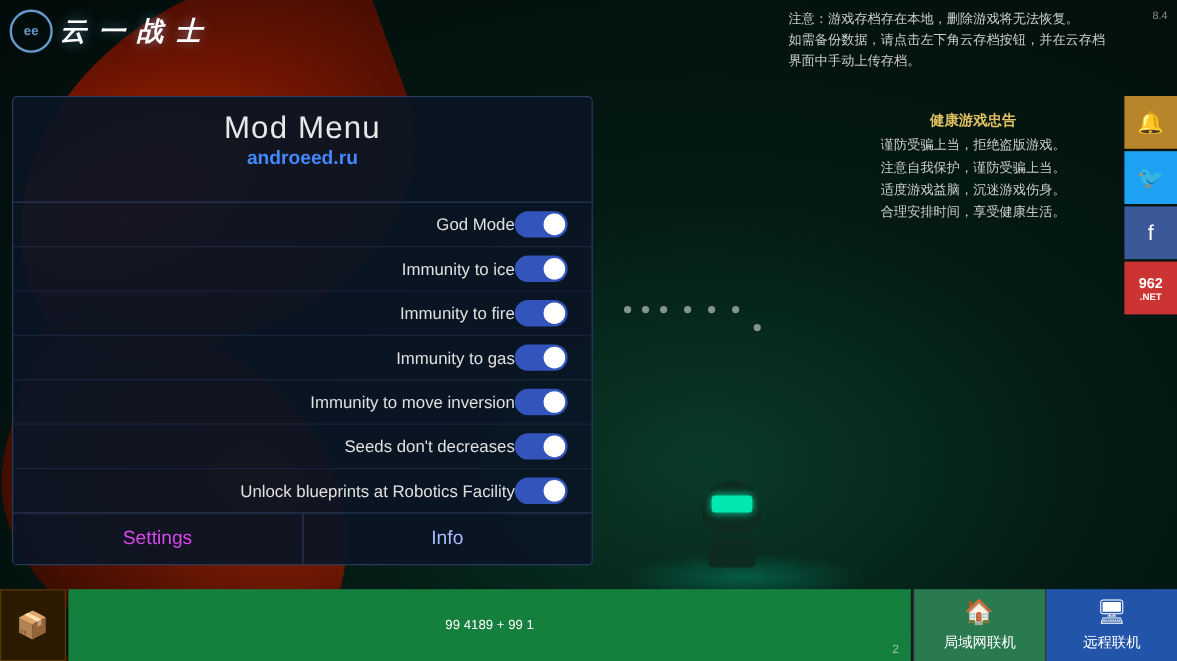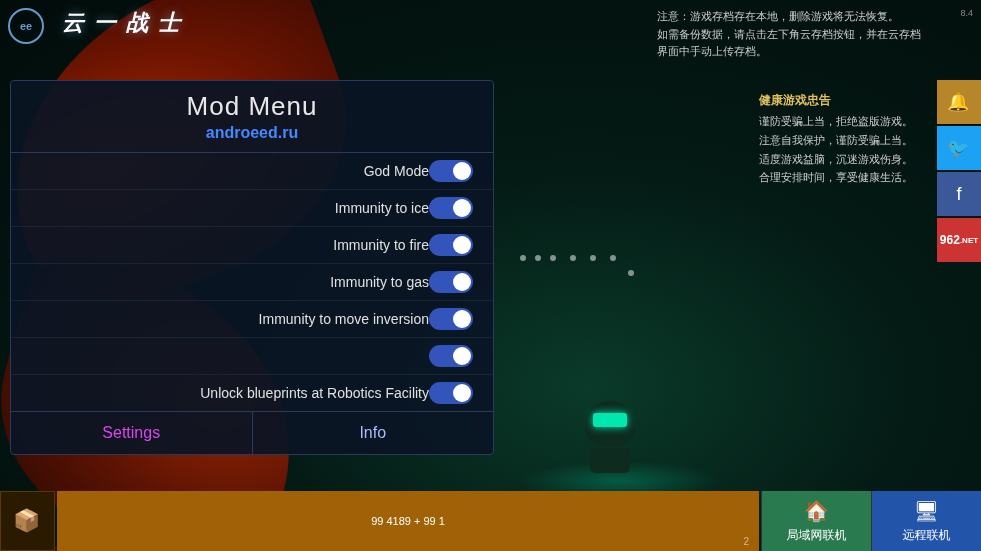--- a/index.html
+++ b/index.html
@@ -98,39 +98,39 @@
       position: absolute;
       top: 8px; right: 8px;
       color: #888;
       font-size: 9px;
     }
 
     
     .health-notice {
       position: absolute;
       top: 90px;
-      right: 68px;
+      right: 93px;
       color: #ccc;
       font-size: 11px;
       line-height: 1.7;
-      text-align: left;
+      text-align: center;
     }
     .health-notice .title {
       color: #e0c060;
       font-size: 12px;
       font-weight: bold;
       margin-bottom: 2px;
     }
 
     
     .logo-area {
       position: absolute;
       top: 8px; left: 8px;
       display: flex;
-      gap: 12px;
+      align-items: center;
     }
     .logo-circle {
       width: 36px; height: 36px;
       border: 2px solid #6699cc;
       border-radius: 50%;
       display: flex; align-items: center; justify-content: center;
       color: #6699cc;
       font-size: 11px;
       font-weight: bold;
       margin-right: 6px;
@@ -162,21 +162,21 @@
       color: #e8e8e8;
       font-size: 26px;
       font-weight: normal;
       letter-spacing: 1px;
     }
     .mod-menu-subtitle {
       color: #4488ff;
       font-size: 16px;
       font-weight: bold;
       margin-top: 2px;
-      margin-bottom: 6px;
+      margin-bottom: 22px;
     }
     .mod-menu-divider {
       height: 1px;
       background: #2a3a5a;
     }
 
     
     .toggle-list {
       padding: 0;
     }
@@ -253,21 +253,21 @@
       display: flex; align-items: center; justify-content: center;
       border: 1px solid #5a3a00;
     }
     .chest-icon {
       font-size: 22px;
     }
 
     
     .bottom-gold-bar {
       flex: 1;
-      background: #a16207;
+      background: #15803d;
       display: flex; align-items: center; justify-content: center;
       margin: 0 2px;
       position: relative;
     }
     .gold-bar-text {
       color: #fff;
       font-size: 11px;
     }
     .gold-bar-num {
       position: absolute;
@@ -310,21 +310,21 @@
       color: #fff;
       cursor: pointer;
     }
     .social-bell { background: #b8862a; }
     .social-twitter { background: #1da1f2; }
     .social-facebook { background: #3b5998; }
     .social-962 {
       background: #cc3333;
       font-size: 10px;
       font-weight: bold;
-      flex-direction: row;
+      flex-direction: column;
       gap: 0;
     }
     .social-962 .big { font-size: 12px; }
     .social-962 .small { font-size: 8px; }
 
     
     .map-dot {
       position: absolute;
       width: 6px; height: 6px;
       border-radius: 50%;
@@ -399,20 +399,21 @@
   </div>
       <div class="toggle-item">
     <span class="toggle-label">Immunity to gas</span>
     <div class="toggle-switch on"></div>
   </div>
       <div class="toggle-item">
     <span class="toggle-label">Immunity to move inversion</span>
     <div class="toggle-switch on"></div>
   </div>
       <div class="toggle-item">
+    <span class="toggle-label">Seeds don't decreases</span>
     <div class="toggle-switch on"></div>
   </div>
       <div class="toggle-item">
     <span class="toggle-label">Unlock blueprints at Robotics Facility</span>
     <div class="toggle-switch on"></div>
   </div>
     </div>
   <div class="mod-menu-footer">
     <button class="footer-btn">Settings</button>
     <button class="footer-btn active">Info</button>

